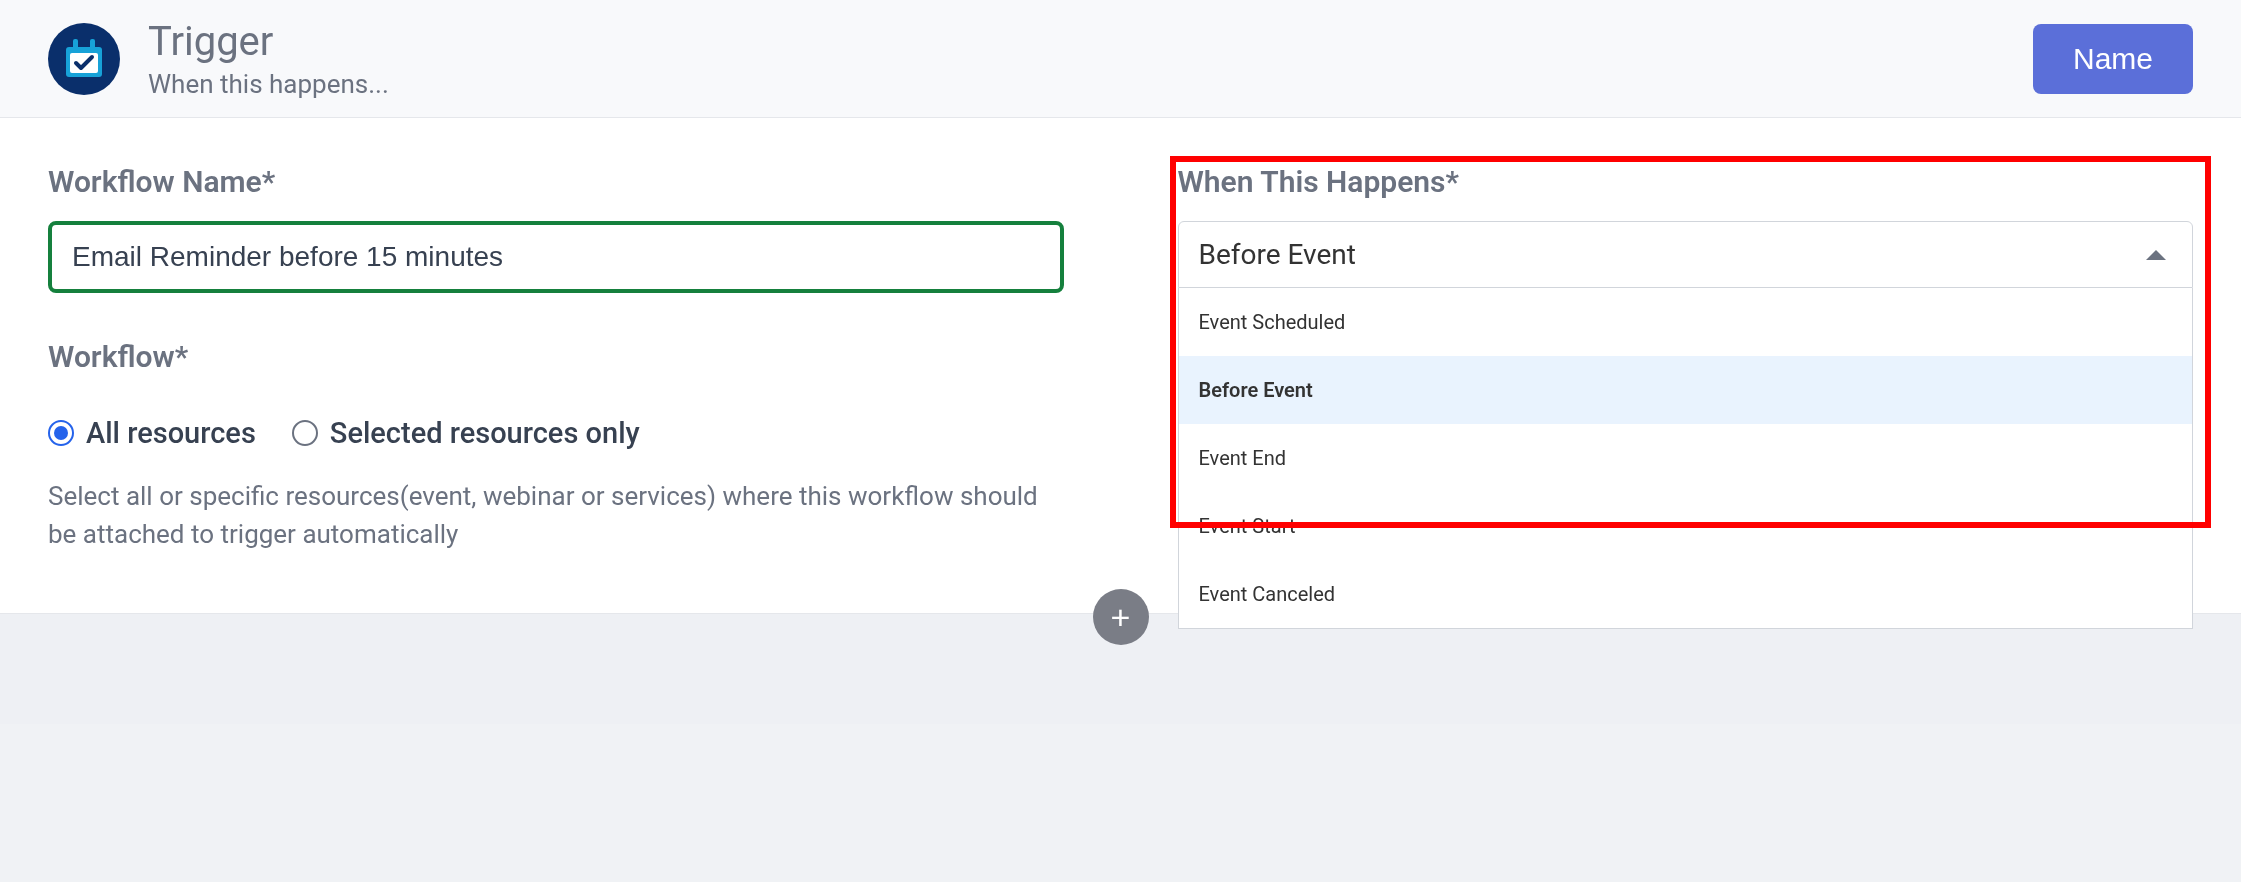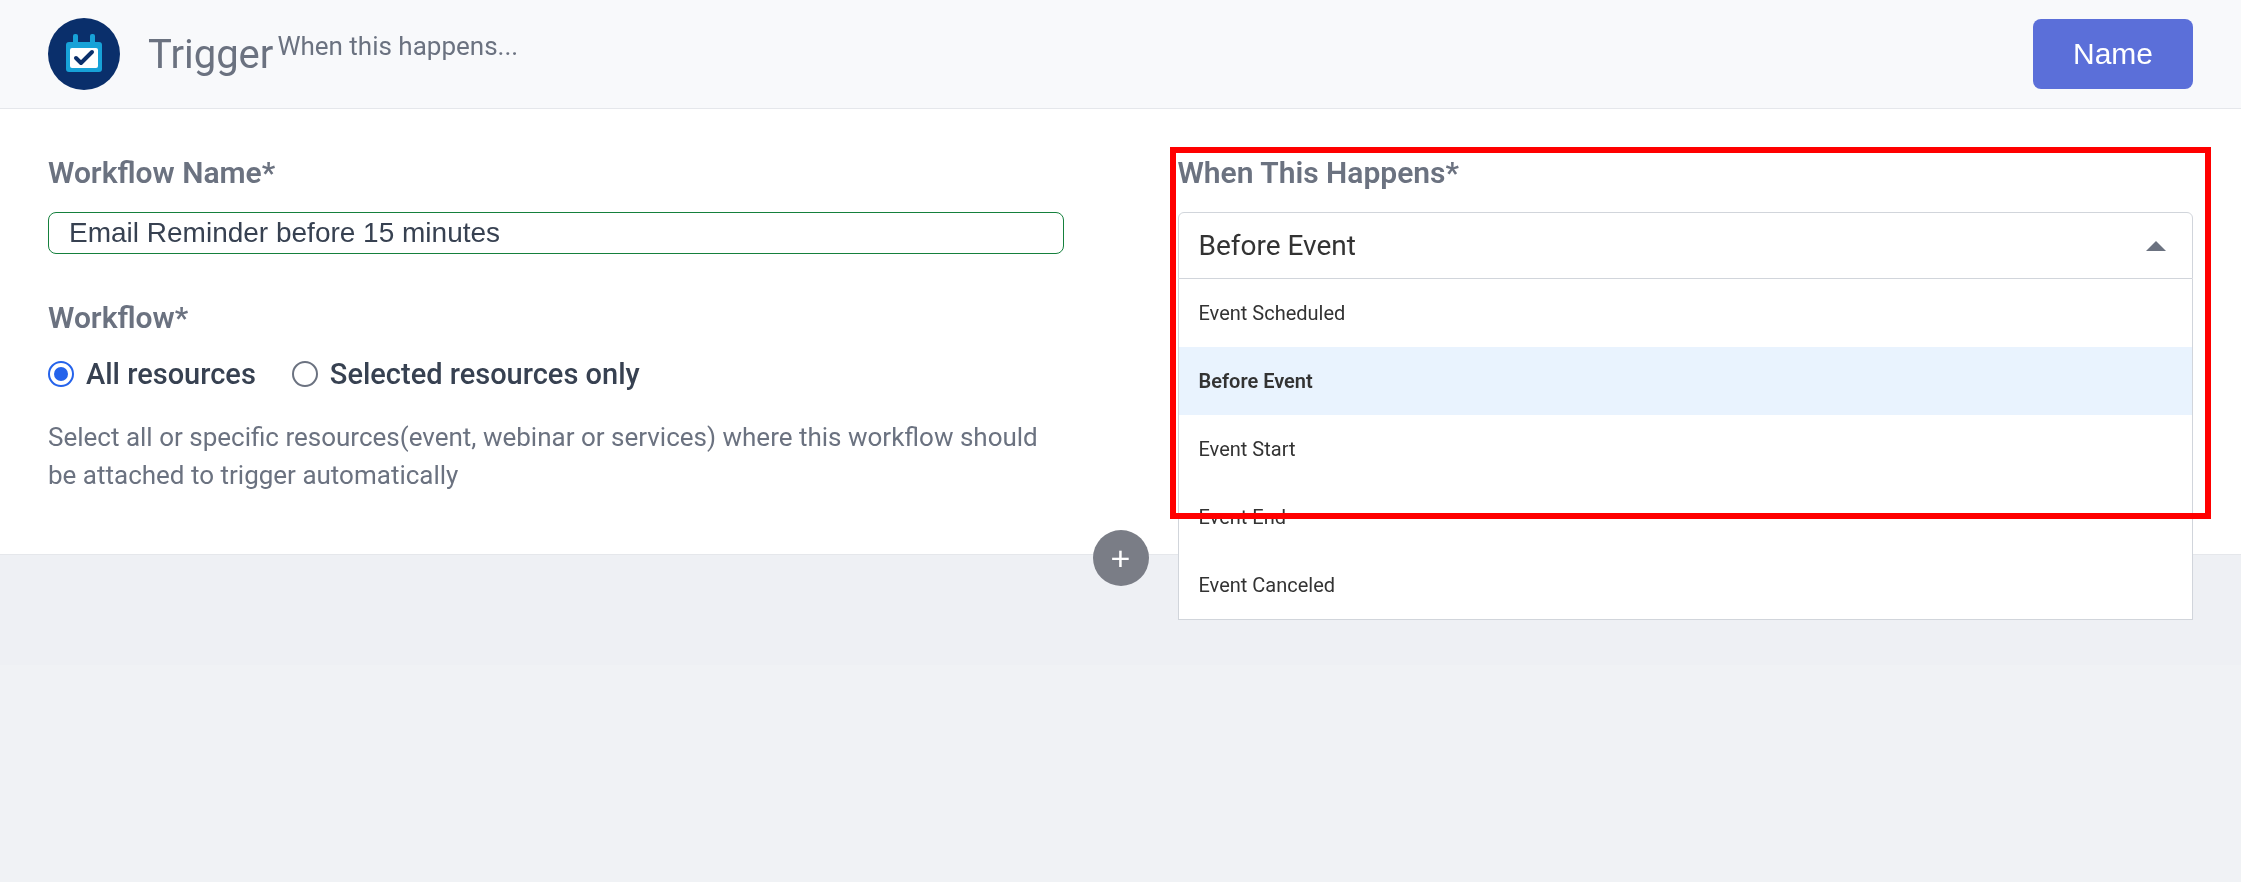--- a/index.html
+++ b/index.html
@@ -21,21 +21,21 @@
   }
   .header-left { display: flex; align-items: center; gap: 28px; }
   .trigger-icon {
     width: 72px; height: 72px;
     border-radius: 50%;
     background: #0a2f6b;
     display: flex; align-items: center; justify-content: center;
     flex-shrink: 0;
   }
   .trigger-icon svg { width: 48px; height: 48px; }
-  .title-block { display: flex; flex-direction: row; gap: 4px; }
+  .title-block { display: flex; flex-direction: column; gap: 4px; }
   .page-title { font-size: 40px; font-weight: 400; color: #6b7280; }
   .page-subtitle { font-size: 26px; color: #6b7280; }
   .save-btn {
     background: #5b6fd9;
     color: #fff;
     font-size: 30px;
     border: none;
     border-radius: 8px;
     padding: 18px 40px;
     cursor: pointer;
@@ -53,28 +53,28 @@
   .col-right { flex: 1; position: relative; }
   .label {
     font-size: 30px;
     font-weight: 600;
     color: #6b7280;
     margin-bottom: 22px;
   }
   .text-input {
     width: 100%;
     font-size: 28px;
-    padding: 4px 20px;
-    border: 1px solid #15803d;
+    padding: 16px 20px;
+    border: 4px solid #15803d;
     border-radius: 8px;
     color: #374151;
   }
   .resources-block { margin-top: 46px; }
   .radio-row { display: flex; gap: 36px; align-items: center; margin-top: 8px; }
-  .radio-item { display: flex; align-items: center; gap: 12px; }
+  .radio-item { display: flex; align-items: center; gap: 12px; margin-top: 20px; }
   .radio {
     appearance: none;
     width: 26px; height: 26px;
     border-radius: 50%;
     border: 2px solid #6b7280;
     position: relative;
     cursor: pointer;
   }
   .radio:checked { border-color: #2563eb; }
   .radio:checked::after {
@@ -200,22 +200,22 @@
     <div class="col-right-inner">
       <div class="highlight-box"></div>
       <div class="label">When This Happens*</div>
       <div class="dropdown-display">
         <span>Before Event</span>
         <span class="chevron-up"></span>
       </div>
       <div class="dropdown-list">
         <div class="dropdown-option">Event Scheduled</div>
         <div class="dropdown-option selected">Before Event</div>
+        <div class="dropdown-option">Event End</div>
         <div class="dropdown-option">Event Start</div>
-        <div class="dropdown-option">Event End</div>
         <div class="dropdown-option">Event Canceled</div>
       </div>
     </div>
   </div>
 
   <button class="add-fab">
     <span>+</span>
   </button>
 </div>
 

